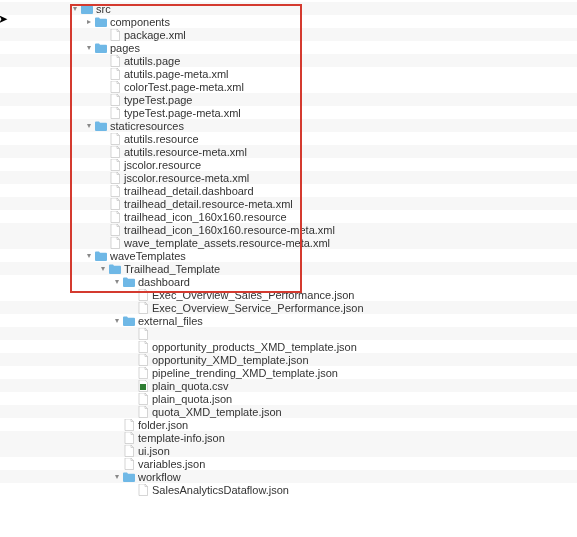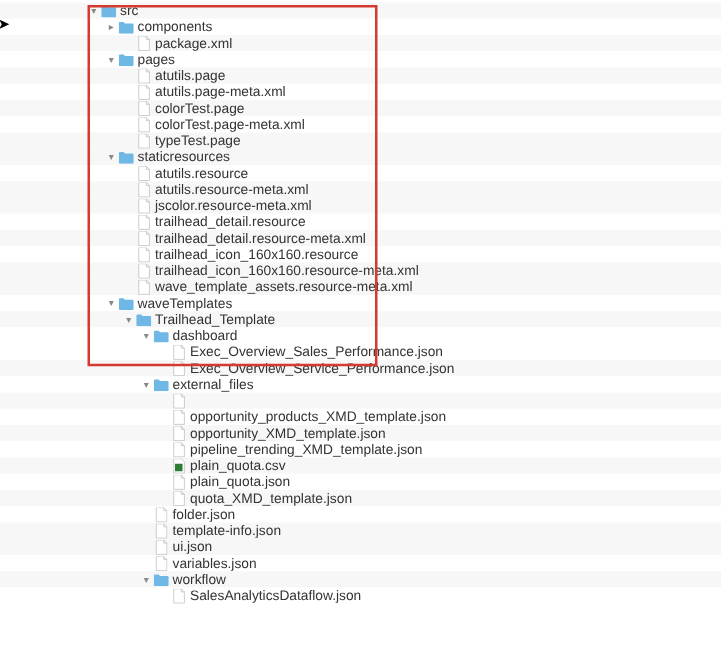--- a/index.html
+++ b/index.html
@@ -126,31 +126,20 @@
       <span class="indent" style="width: 98px;"></span>
       <span class="arrow none">▸</span>
       <span class="icon file-icon">
         <svg viewBox="0 0 10 12">
           <path d="M1 0 L7 0 L9.5 2.5 L9.5 11.5 L1 11.5 Z" fill="#fff" stroke="#bbb" stroke-width="0.6"></path>
           <path d="M7 0 L7 2.5 L9.5 2.5" fill="none" stroke="#bbb" stroke-width="0.6"></path>
         </svg>
       </span>
       <span class="label">atutils.page-meta.xml</span>
     </div>
-    <div class="row even">
-      <span class="indent" style="width: 98px;"></span>
-      <span class="arrow none">▸</span>
-      <span class="icon file-icon">
-        <svg viewBox="0 0 10 12">
-          <path d="M1 0 L7 0 L9.5 2.5 L9.5 11.5 L1 11.5 Z" fill="#fff" stroke="#bbb" stroke-width="0.6"></path>
-          <path d="M7 0 L7 2.5 L9.5 2.5" fill="none" stroke="#bbb" stroke-width="0.6"></path>
-        </svg>
-      </span>
-      <span class="label">colorTest.page</span>
-    </div>
     <div class="row odd">
       <span class="indent" style="width: 98px;"></span>
       <span class="arrow none">▸</span>
       <span class="icon file-icon">
         <svg viewBox="0 0 10 12">
           <path d="M1 0 L7 0 L9.5 2.5 L9.5 11.5 L1 11.5 Z" fill="#fff" stroke="#bbb" stroke-width="0.6"></path>
           <path d="M7 0 L7 2.5 L9.5 2.5" fill="none" stroke="#bbb" stroke-width="0.6"></path>
         </svg>
       </span>
       <span class="label">colorTest.page-meta.xml</span>
@@ -159,20 +148,31 @@
       <span class="indent" style="width: 98px;"></span>
       <span class="arrow none">▸</span>
       <span class="icon file-icon">
         <svg viewBox="0 0 10 12">
           <path d="M1 0 L7 0 L9.5 2.5 L9.5 11.5 L1 11.5 Z" fill="#fff" stroke="#bbb" stroke-width="0.6"></path>
           <path d="M7 0 L7 2.5 L9.5 2.5" fill="none" stroke="#bbb" stroke-width="0.6"></path>
         </svg>
       </span>
       <span class="label">typeTest.page</span>
     </div>
+    <div class="row odd">
+      <span class="indent" style="width: 98px;"></span>
+      <span class="arrow none">▸</span>
+      <span class="icon file-icon">
+        <svg viewBox="0 0 10 12">
+          <path d="M1 0 L7 0 L9.5 2.5 L9.5 11.5 L1 11.5 Z" fill="#fff" stroke="#bbb" stroke-width="0.6"></path>
+          <path d="M7 0 L7 2.5 L9.5 2.5" fill="none" stroke="#bbb" stroke-width="0.6"></path>
+        </svg>
+      </span>
+      <span class="label">typeTest.page-meta.xml</span>
+    </div>
     <div class="row even">
       <span class="indent" style="width: 84px;"></span>
       <span class="arrow ">▾</span>
       <span class="icon folder-icon">
         <svg viewBox="0 0 12 10">
           <path d="M0 1.5 Q0 0.5 1 0.5 L4 0.5 L5 1.8 L11 1.8 Q12 1.8 12 2.8 L12 9 Q12 10 11 10 L1 10 Q0 10 0 9 Z" fill="#6fb8e6"></path>
         </svg>
       </span>
       <span class="label">staticresources</span>
     </div>
@@ -191,41 +191,52 @@
       <span class="indent" style="width: 98px;"></span>
       <span class="arrow none">▸</span>
       <span class="icon file-icon">
         <svg viewBox="0 0 10 12">
           <path d="M1 0 L7 0 L9.5 2.5 L9.5 11.5 L1 11.5 Z" fill="#fff" stroke="#bbb" stroke-width="0.6"></path>
           <path d="M7 0 L7 2.5 L9.5 2.5" fill="none" stroke="#bbb" stroke-width="0.6"></path>
         </svg>
       </span>
       <span class="label">atutils.resource-meta.xml</span>
     </div>
+    <div class="row odd">
+      <span class="indent" style="width: 98px;"></span>
+      <span class="arrow none">▸</span>
+      <span class="icon file-icon">
+        <svg viewBox="0 0 10 12">
+          <path d="M1 0 L7 0 L9.5 2.5 L9.5 11.5 L1 11.5 Z" fill="#fff" stroke="#bbb" stroke-width="0.6"></path>
+          <path d="M7 0 L7 2.5 L9.5 2.5" fill="none" stroke="#bbb" stroke-width="0.6"></path>
+        </svg>
+      </span>
+      <span class="label">jscolor.resource</span>
+    </div>
     <div class="row even">
       <span class="indent" style="width: 98px;"></span>
       <span class="arrow none">▸</span>
       <span class="icon file-icon">
         <svg viewBox="0 0 10 12">
           <path d="M1 0 L7 0 L9.5 2.5 L9.5 11.5 L1 11.5 Z" fill="#fff" stroke="#bbb" stroke-width="0.6"></path>
           <path d="M7 0 L7 2.5 L9.5 2.5" fill="none" stroke="#bbb" stroke-width="0.6"></path>
         </svg>
       </span>
       <span class="label">jscolor.resource-meta.xml</span>
     </div>
     <div class="row odd">
       <span class="indent" style="width: 98px;"></span>
       <span class="arrow none">▸</span>
       <span class="icon file-icon">
         <svg viewBox="0 0 10 12">
           <path d="M1 0 L7 0 L9.5 2.5 L9.5 11.5 L1 11.5 Z" fill="#fff" stroke="#bbb" stroke-width="0.6"></path>
           <path d="M7 0 L7 2.5 L9.5 2.5" fill="none" stroke="#bbb" stroke-width="0.6"></path>
         </svg>
       </span>
-      <span class="label">trailhead_detail.resource</span>
+      <span class="label">trailhead_detail.dashboard</span>
     </div>
     <div class="row even">
       <span class="indent" style="width: 98px;"></span>
       <span class="arrow none">▸</span>
       <span class="icon file-icon">
         <svg viewBox="0 0 10 12">
           <path d="M1 0 L7 0 L9.5 2.5 L9.5 11.5 L1 11.5 Z" fill="#fff" stroke="#bbb" stroke-width="0.6"></path>
           <path d="M7 0 L7 2.5 L9.5 2.5" fill="none" stroke="#bbb" stroke-width="0.6"></path>
         </svg>
       </span>

